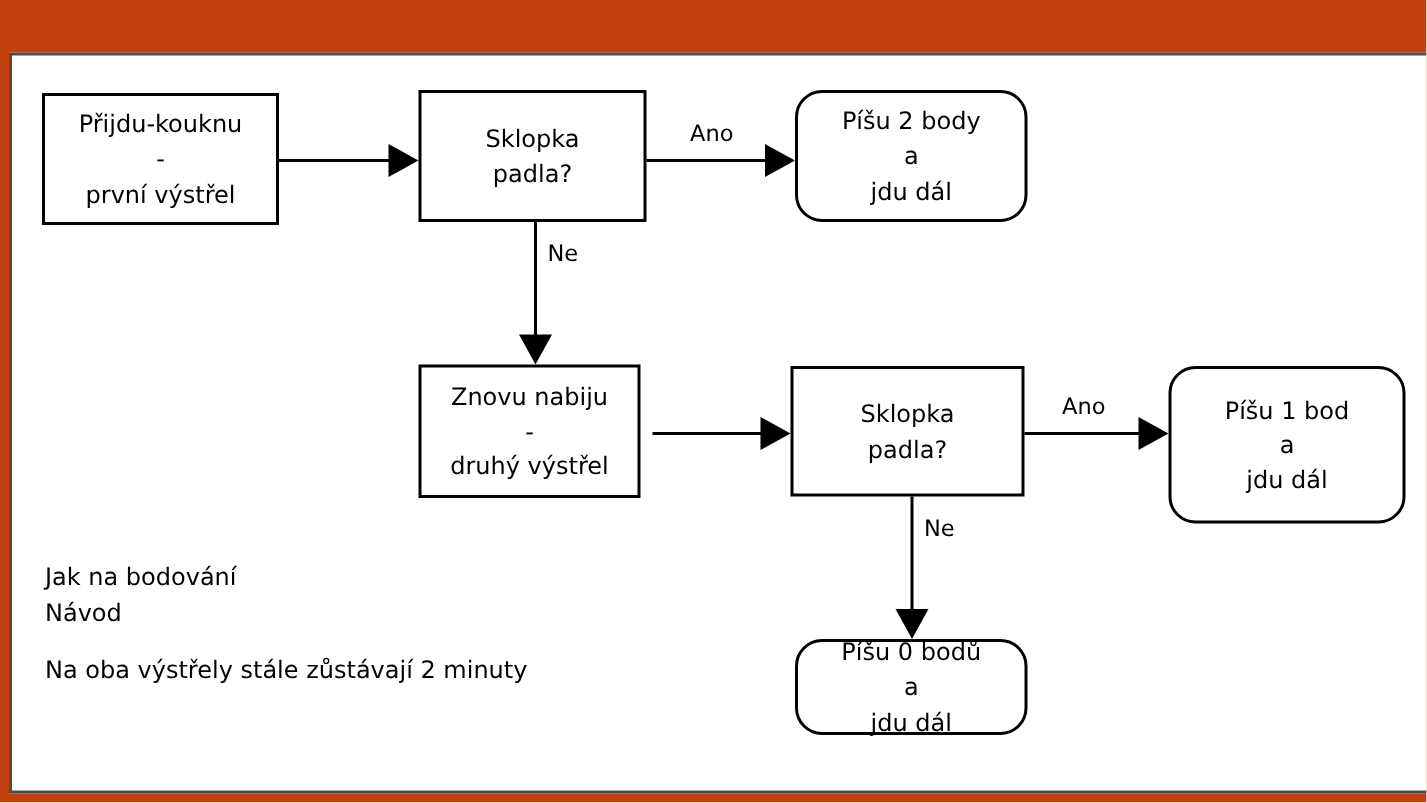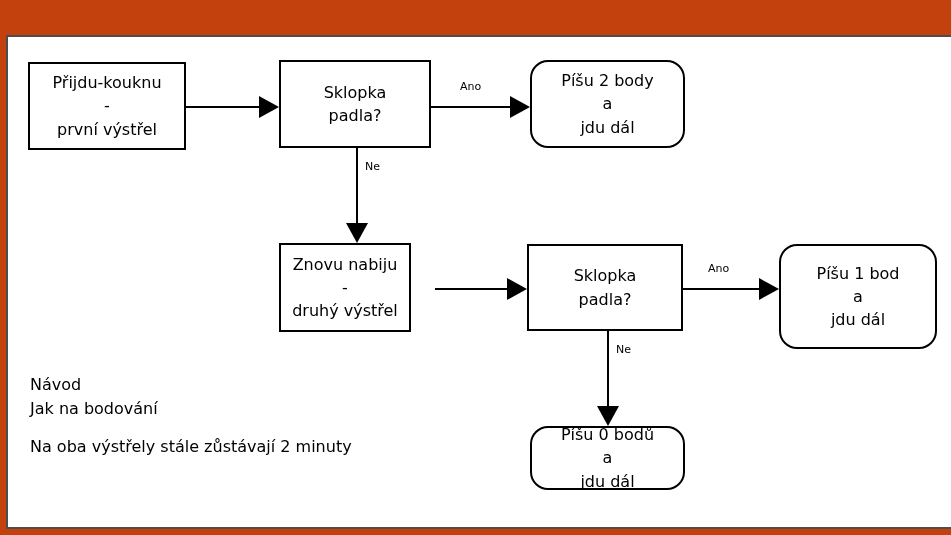--- a/index.html
+++ b/index.html
@@ -44,21 +44,21 @@
   }
   .node.rounded {
     border-radius: 18px;
     text-align: right;
   }
   .node .line {
     display: block;
   }
   .edge-label {
     position: absolute;
-    font-size: 11px;
+    font-size: 15px;
     color: #000000;
     white-space: nowrap;
   }
   .hline {
     position: absolute;
     height: 0;
     border-top: 2px solid #000000;
   }
   .vline {
     position: absolute;
@@ -108,21 +108,21 @@
       <span class="line">Sklopka</span>
       <span class="line">padla?</span>
     </div>
 
     <div class="node rounded" style="left:522px; top:23px; width:155px; height:88px;">
       <span class="line">Píšu 2 body</span>
       <span class="line">a</span>
       <span class="line">jdu dál</span>
     </div>
 
-    <div class="node" style="left:271px; top:206px; width:132px; height:89px;">
+    <div class="node" style="left:271px; top:206px; width:148px; height:89px;">
       <span class="line">Znovu nabiju</span>
       <span class="line">-</span>
       <span class="line">druhý výstřel</span>
     </div>
 
     <div class="node" style="left:519px; top:207px; width:156px; height:87px;">
       <span class="line">Sklopka</span>
       <span class="line">padla?</span>
     </div>
 
@@ -154,20 +154,20 @@
 
     <div class="hline" style="left:675px; top:251px; width:77px;"></div>
     <div class="arrow-right" style="left:751px; top:241px;"></div>
     <div class="edge-label" style="left:700px; top:225px;">Ano</div>
 
     <div class="vline" style="left:599px; top:294px; height:76px;"></div>
     <div class="arrow-down" style="left:589px; top:369px;"></div>
     <div class="edge-label" style="left:608px; top:306px;">Ne</div>
 
     <div class="caption" style="left:22px; top:336px;">
+      <span class="cline">Jak na bodování</span>
       <span class="cline">Návod</span>
-      <span class="cline">Jak na bodování</span>
       <span class="spacer"></span>
       <span class="cline">Na oba výstřely stále zůstávají 2 minuty</span>
     </div>
 
   </div>
 </div>
 
 </body></html>

